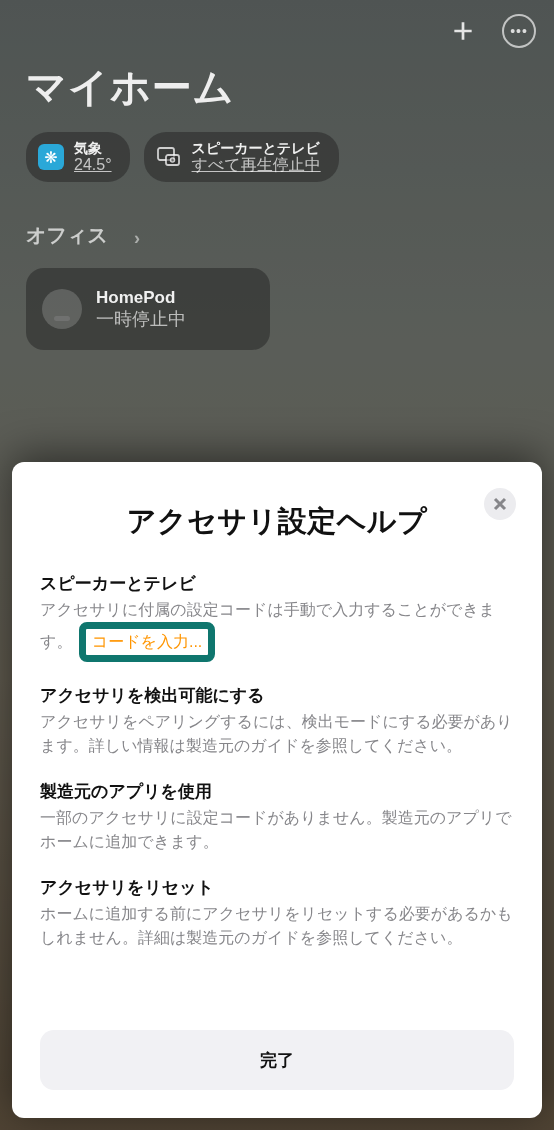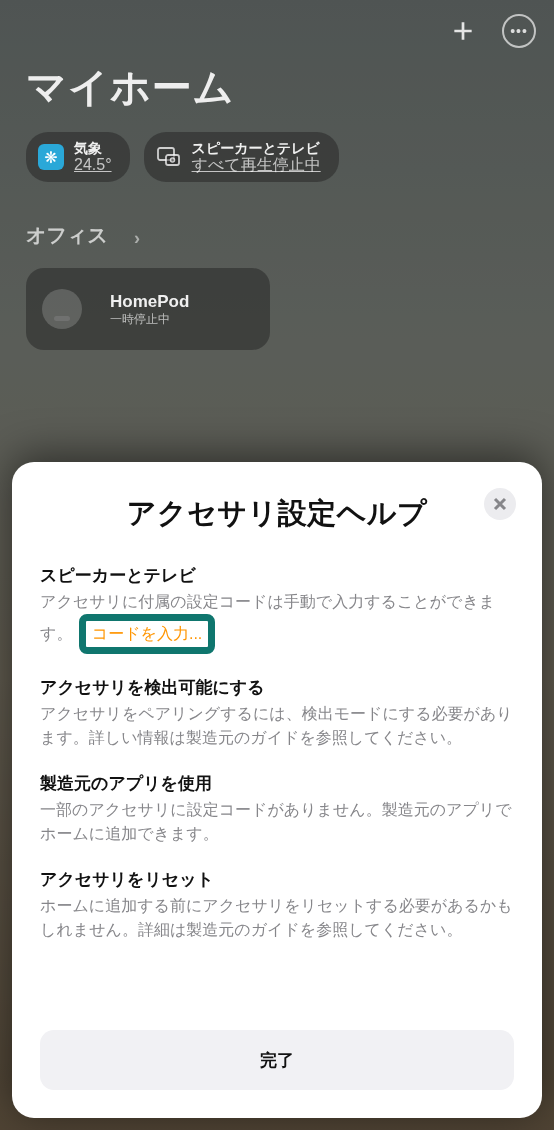--- a/index.html
+++ b/index.html
@@ -14,27 +14,27 @@
     .chips { position: absolute; top: 132px; left: 26px; display: flex; gap: 14px; }
     .chip { background: rgba(40,40,40,0.55); border-radius: 22px; padding: 8px 18px 8px 12px; display: flex; align-items: center; gap: 10px; }
     .chip-icon { width: 26px; height: 26px; border-radius: 6px; display: flex; align-items: center; justify-content: center; }
     .weather-icon { background: #2aa8d8; color: white; font-size: 16px; }
     .speaker-icon { color: rgba(255,255,255,0.8); font-size: 20px; }
     .chip-text { display: flex; flex-direction: column; line-height: 1.15; }
     .chip-title { color: rgba(255,255,255,0.92); font-size: 14px; font-weight: 700; }
     .chip-sub { color: rgba(255,255,255,0.7); font-size: 16px; text-decoration: underline; }
     .section-header { position: absolute; top: 222px; left: 26px; display: flex; align-items: flex-end; gap: 26px; color: rgba(255,255,255,0.7); font-size: 20px; font-weight: 600; }
     .chevron { color: rgba(255,255,255,0.5); font-size: 18px; }
-    .tile { position: absolute; top: 268px; left: 26px; width: 244px; height: 82px; background: rgba(40,40,40,0.55); border-radius: 18px; display: flex; align-items: center; gap: 28px; padding: 0 16px; }
+    .tile { position: absolute; top: 268px; left: 26px; width: 244px; height: 82px; background: rgba(40,40,40,0.55); border-radius: 18px; display: flex; align-items: center; gap: 14px; padding: 0 16px; }
     .tile-icon { width: 40px; height: 40px; background: rgba(200,200,200,0.25); border-radius: 50%; position: relative; }
     .tile-icon::after { content: ""; position: absolute; left: 50%; bottom: 8px; transform: translateX(-50%); width: 16px; height: 5px; border-radius: 3px; background: rgba(120,120,120,0.7); }
     .tile-text { display: flex; flex-direction: column; line-height: 1.25; }
     .tile-title { color: rgba(255,255,255,0.92); font-size: 17px; font-weight: 600; }
-    .tile-sub { color: rgba(255,255,255,0.65); font-size: 12px; }
-    .sheet { position: absolute; left: 12px; right: 12px; bottom: 12px; top: 462px; background: #fff; border-radius: 22px; box-shadow: 0 -6px 40px rgba(0,0,0,0.5); padding: 18px 28px 28px 28px; display: flex; flex-direction: column; }
+    .tile-sub { color: rgba(255,255,255,0.65); font-size: 18px; }
+    .sheet { position: absolute; left: 12px; right: 12px; bottom: 12px; top: 462px; background: #fff; border-radius: 12px; box-shadow: 0 -6px 40px rgba(0,0,0,0.5); padding: 26px 28px 28px 28px; display: flex; flex-direction: column; }
     .close-btn { position: absolute; top: 26px; right: 26px; width: 32px; height: 32px; border-radius: 50%; background: #ececef; display: flex; align-items: center; justify-content: center; color: #86868a; font-size: 18px; }
     .close-btn svg { width: 14px; height: 14px; stroke: #86868a; stroke-width: 3; }
     .sheet-title { font-size: 29px; font-weight: 700; color: #111; text-align: center; margin: 14px 10px 30px 10px; letter-spacing: 0.5px; }
     .section { margin-bottom: 22px; }
     .sec-head { font-size: 17px; font-weight: 700; color: #111; margin-bottom: 3px; }
     .sec-body { font-size: 16px; color: #86868a; line-height: 1.5; }
     .link { color: #ff9500; text-decoration: none; }
     .highlight-ring { display: inline-block; border: 7px solid #0f766e; border-radius: 8px; padding: 1px 6px; margin-left: 2px; }
     .done-btn { margin-top: auto; width: 100%; height: 60px; background: #f1f1f4; border-radius: 14px; display: flex; align-items: center; justify-content: center; font-size: 17px; font-weight: 600; color: #111; }
   </style>

